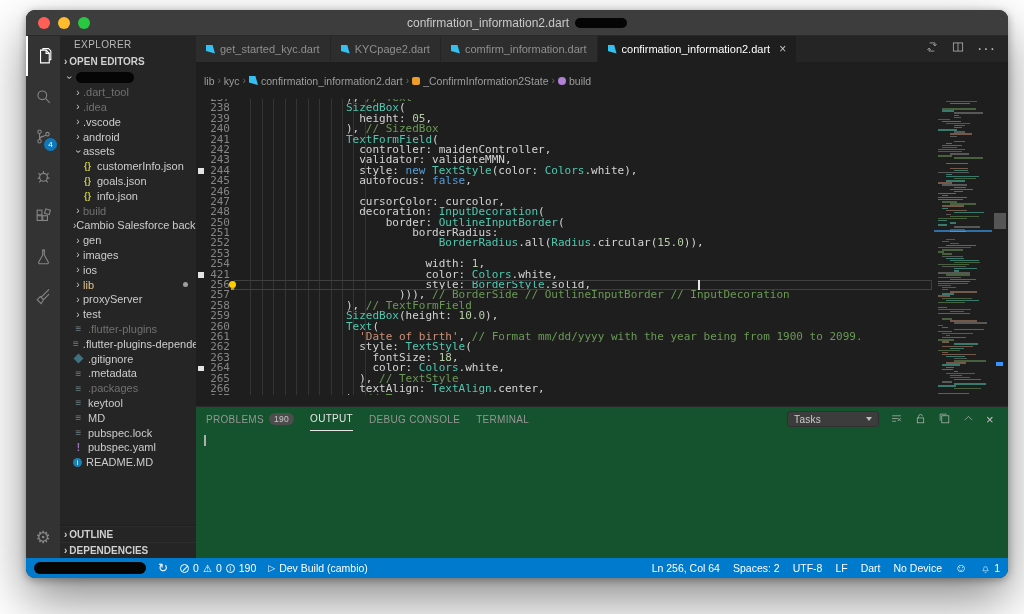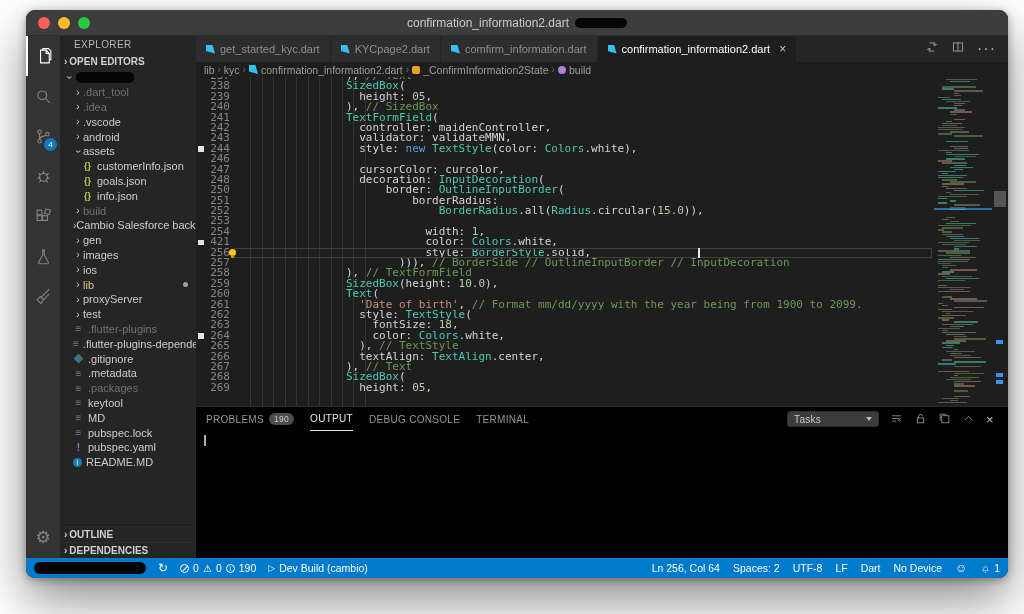--- a/index.html
+++ b/index.html
@@ -49,21 +49,21 @@
   .fi-text { color:#6d8086; font-size:10px; }
   .fi-yaml { color:#a074c4; font-weight:bold; font-size:10px; }
   .fi-git  { width:7px; height:7px; background:#41707f; transform:rotate(45deg); margin:0 6px 0 2px; }
   .fi-info { width:9px; height:9px; border-radius:50%; background:#1b80b2; color:#fff; font-size:7px;
              line-height:9px; text-align:center; margin-right:4px; }
   .mod-dot { width:5px; height:5px; border-radius:50%; background:#9f9f9f; margin-left:auto; margin-right:8px; }
   .sb-bottom { border-top:1px solid #1f1f1f; }
   .sb-bottom .sb-section { border-top:1px solid #2d2d2e; }
 
   
-  .editorcol { flex:1; display:flex; flex-direction:column; background:#1e1e1e; min-width:0; }
+  .editorcol { flex:1; display:flex; flex-direction:column; background:#1e1e1e; min-width:0;gap:11px; }
 
   
   .tabstrip { height:26px; background:#252526; display:flex; align-items:stretch; }
   .tab { display:flex; align-items:center; gap:5px; padding:0 10px; font-size:11px; color:#8f8f8f;
          background:#2d2d2d; border-right:1px solid #252526; }
   .tab.active { background:#1e1e1e; color:#ffffff; }
   .dart-ico { width:9px; height:9px; background:#35c0f2; clip-path:polygon(0 0, 72% 0, 100% 100%, 0 72%); display:inline-block; }
   .tab-close { margin-left:4px; color:#c5c5c5; font-size:12px; }
   .tab-actions { margin-left:auto; display:flex; align-items:center; gap:12px; padding-right:12px; color:#b8b8b8; }
   .tab-actions svg { width:14px; height:14px; stroke:currentColor; fill:none; stroke-width:1.3; }
@@ -96,21 +96,21 @@
 
   
   .minimap { width:58px; position:relative; background:#1e1e1e; overflow:hidden; }
   .mm-bar { position:absolute; height:1.4px; }
   .mm-curline { position:absolute; left:0; right:0; top:131px; height:1.5px; background:#2f6fa7; }
   .ruler { width:16px; position:relative; background:#1e1e1e; }
   .ruler-slider { position:absolute; left:2px; right:2px; top:114px; height:16px; background:rgba(190,190,190,.35); }
   .ruler-mark { position:absolute; left:4px; width:7px; height:4px; background:#3794ff; }
 
   
-  .panel { height:152px; border-top:1px solid #2a2a2a; display:flex; flex-direction:column; background:#000000;text-align:right; }
+  .panel { height:152px; border-top:1px solid #2a2a2a; display:flex; flex-direction:column; background:#14532d;text-align:right; }
   .panel-tabs { height:24px; display:flex; align-items:center; padding-left:10px; gap:16px; font-size:10px;
                 letter-spacing:.3px; color:#969696; }
   .ptab { display:flex; align-items:center; gap:5px; height:24px; }
   .ptab.active { color:#e7e7e7; border-bottom:1px solid #e7e7e7; }
   .pbadge { background:#4d4d4d; color:#c8c8c8; border-radius:8px; padding:0 5px; font-size:8.5px; line-height:12px; }
   .panel-actions { margin-left:auto; display:flex; align-items:center; gap:11px; padding-right:14px; color:#c5c5c5; }
   .panel-actions svg { width:13px; height:13px; stroke:currentColor; fill:none; stroke-width:1.2; }
   .tasks-select { width:92px; height:16px; background:#3c3c3c; border:1px solid #303031; border-radius:3px;
                   color:#cccccc; font-size:10px; display:flex; align-items:center; padding:0 6px; }
   .tasks-caret { margin-left:auto; width:0; height:0; border-left:3.5px solid transparent;
@@ -380,20 +380,21 @@
           <div class="guides"></div>
           <div class="code-lines" id="codelines">
               <div class="code-line"><span class="ln">237</span><span class="ltext"><span class="tk-d">                ), </span><span class="tk-c">// Text</span></span></div>
               <div class="code-line"><span class="ln">238</span><span class="ltext"><span class="tk-d">                </span><span class="tk-t">SizedBox</span><span class="tk-d">(</span></span></div>
               <div class="code-line"><span class="ln">239</span><span class="ltext"><span class="tk-d">                  height: </span><span class="tk-n">05</span><span class="tk-d">,</span></span></div>
               <div class="code-line"><span class="ln">240</span><span class="ltext"><span class="tk-d">                ), </span><span class="tk-c">// SizedBox</span></span></div>
               <div class="code-line"><span class="ln">241</span><span class="ltext"><span class="tk-d">                </span><span class="tk-t">TextFormField</span><span class="tk-d">(</span></span></div>
               <div class="code-line"><span class="ln">242</span><span class="ltext"><span class="tk-d">                  controller: maidenController,</span></span></div>
               <div class="code-line"><span class="ln">243</span><span class="ltext"><span class="tk-d">                  validator: validateMMN,</span></span></div>
               <div class="code-line"><div class="bp"></div><span class="ln">244</span><span class="ltext"><span class="tk-d">                  style: </span><span class="tk-k">new </span><span class="tk-t">TextStyle</span><span class="tk-d">(color: </span><span class="tk-t">Colors</span><span class="tk-d">.white),</span></span></div>
+              <div class="code-line"><span class="ln">245</span><span class="ltext"><span class="tk-d">                  autofocus: </span><span class="tk-k">false</span><span class="tk-d">,</span></span></div>
               <div class="code-line"><span class="ln">246</span></div>
               <div class="code-line"><span class="ln">247</span><span class="ltext"><span class="tk-d">                  cursorColor: curcolor,</span></span></div>
               <div class="code-line"><span class="ln">248</span><span class="ltext"><span class="tk-d">                  decoration: </span><span class="tk-t">InputDecoration</span><span class="tk-d">(</span></span></div>
               <div class="code-line"><span class="ln">250</span><span class="ltext"><span class="tk-d">                      border: </span><span class="tk-t">OutlineInputBorder</span><span class="tk-d">(</span></span></div>
               <div class="code-line"><span class="ln">251</span><span class="ltext"><span class="tk-d">                          borderRadius:</span></span></div>
               <div class="code-line"><span class="ln">252</span><span class="ltext"><span class="tk-d">                              </span><span class="tk-t">BorderRadius</span><span class="tk-d">.all(</span><span class="tk-t">Radius</span><span class="tk-d">.circular(</span><span class="tk-n">15.0</span><span class="tk-d">)),</span></span></div>
               <div class="code-line"><span class="ln">253</span></div>
               <div class="code-line"><span class="ln">254</span><span class="ltext"><span class="tk-d">                            width: </span><span class="tk-n">1</span><span class="tk-d">,</span></span></div>
               <div class="code-line"><div class="bp"></div><span class="ln">421</span><span class="ltext"><span class="tk-d">                            color: </span><span class="tk-t">Colors</span><span class="tk-d">.white,</span></span></div>
               <div class="code-line"><span class="ln">256</span><div class="cur-border"></div><div class="bulb"></div><div class="caret"></div><span class="ltext"><span class="tk-d">                            style: </span><span class="tk-t">BorderStyle</span><span class="tk-d">.solid,</span></span></div>

